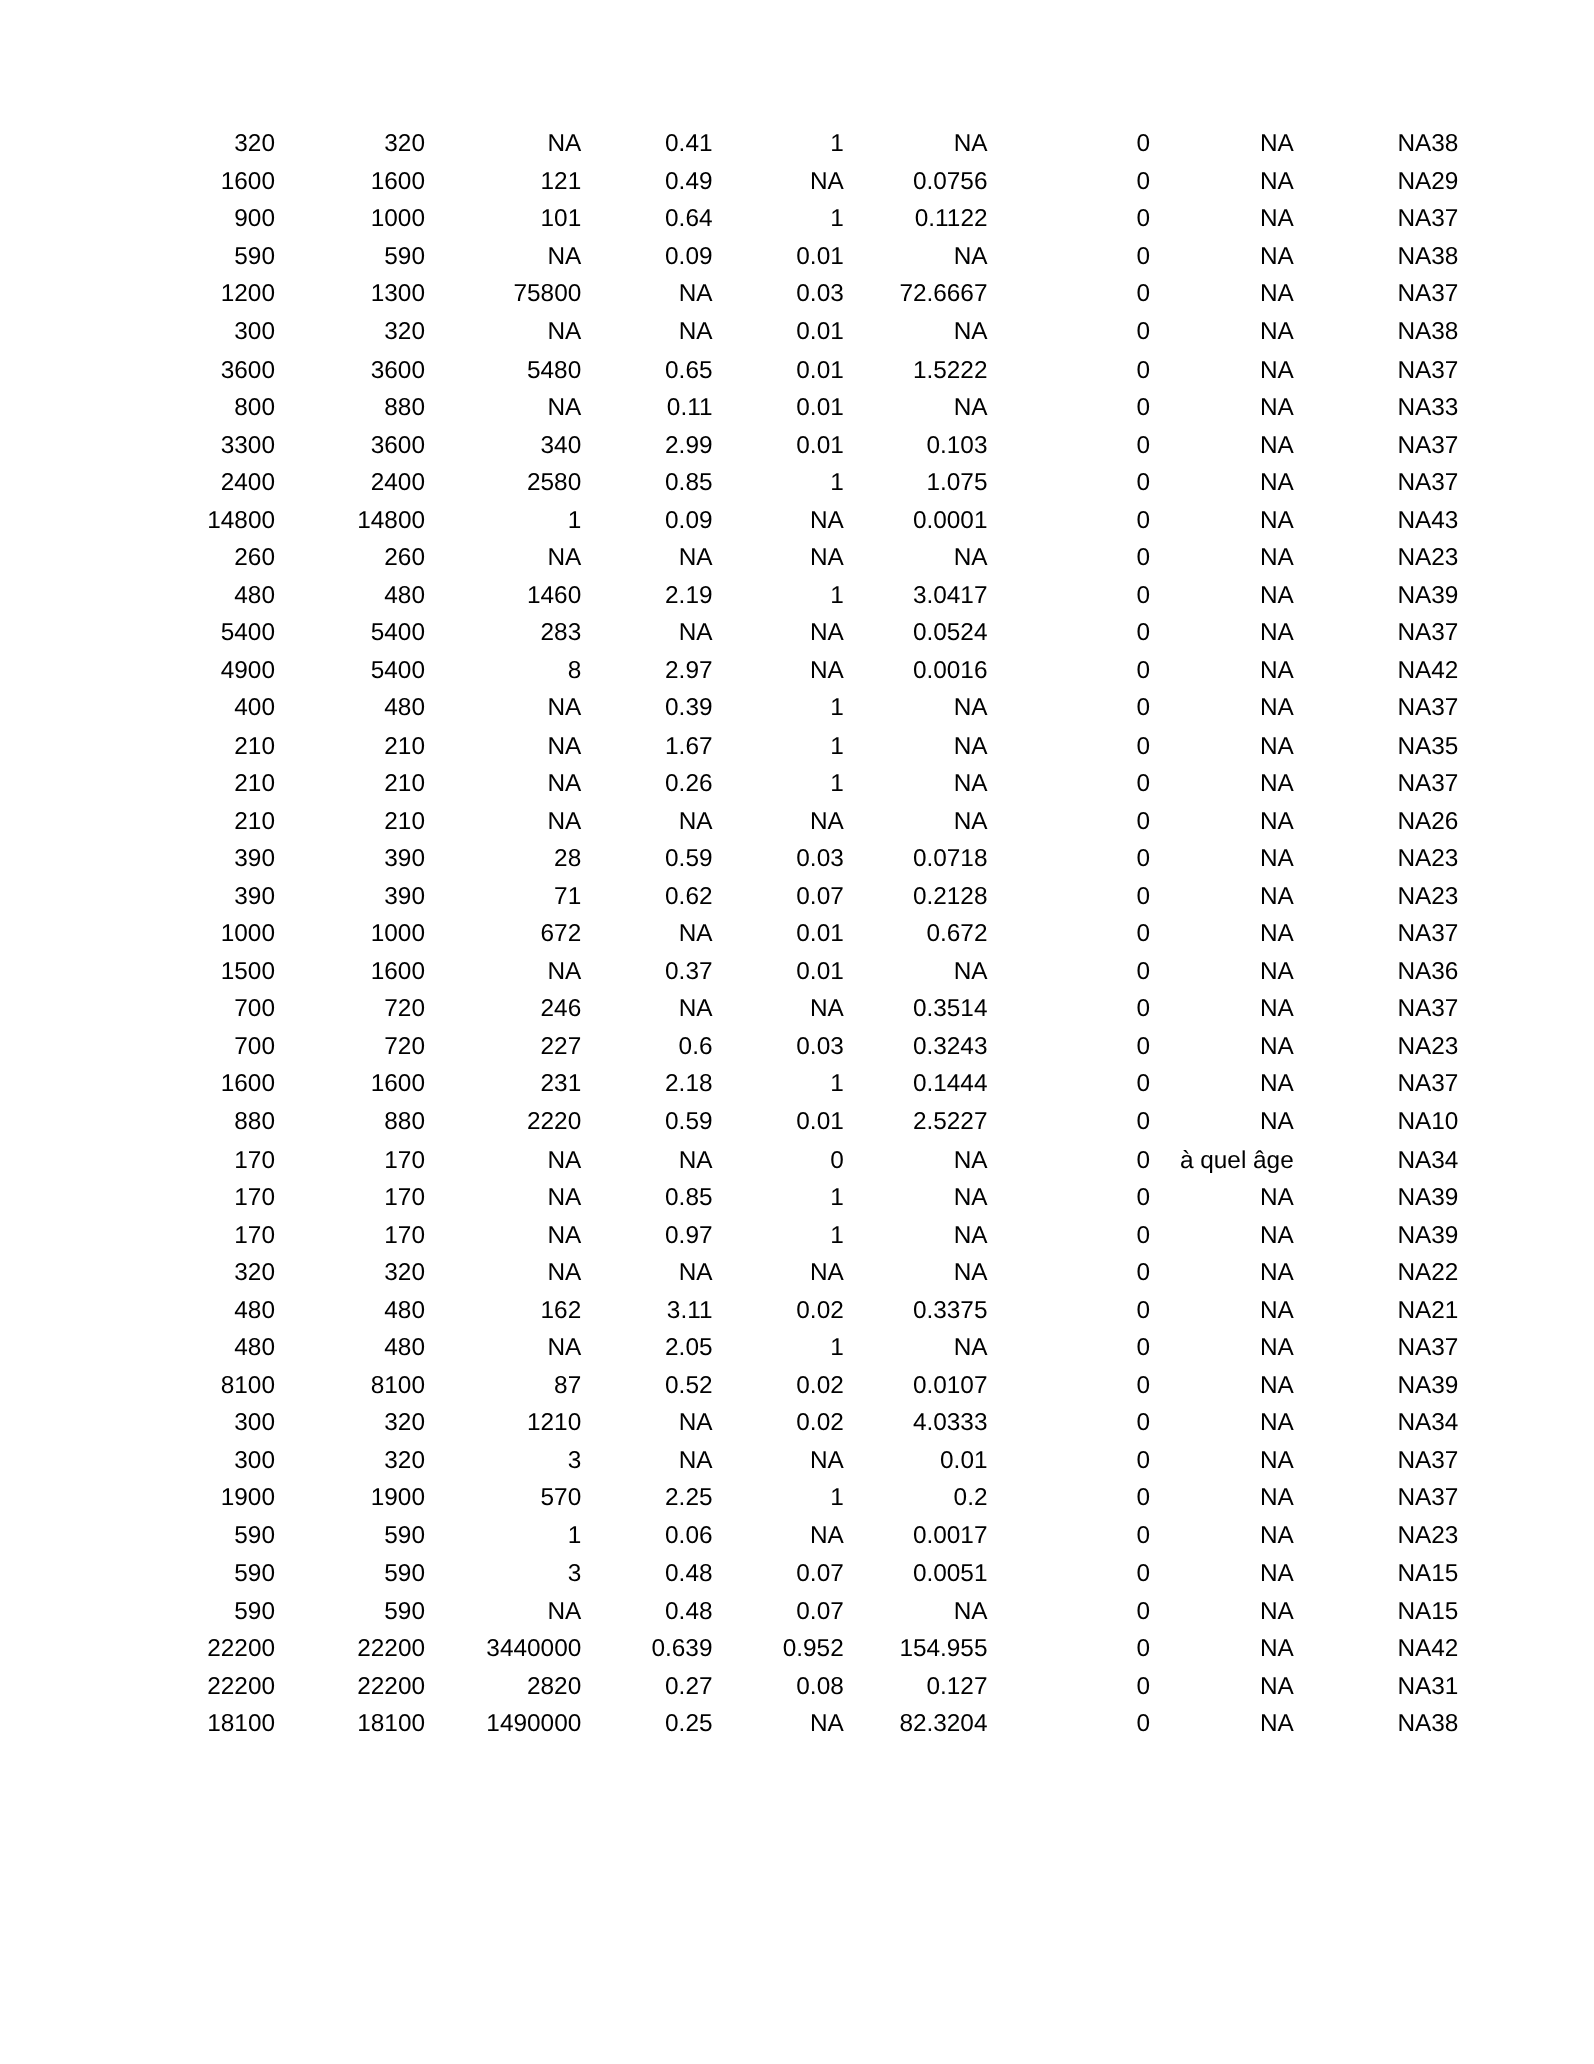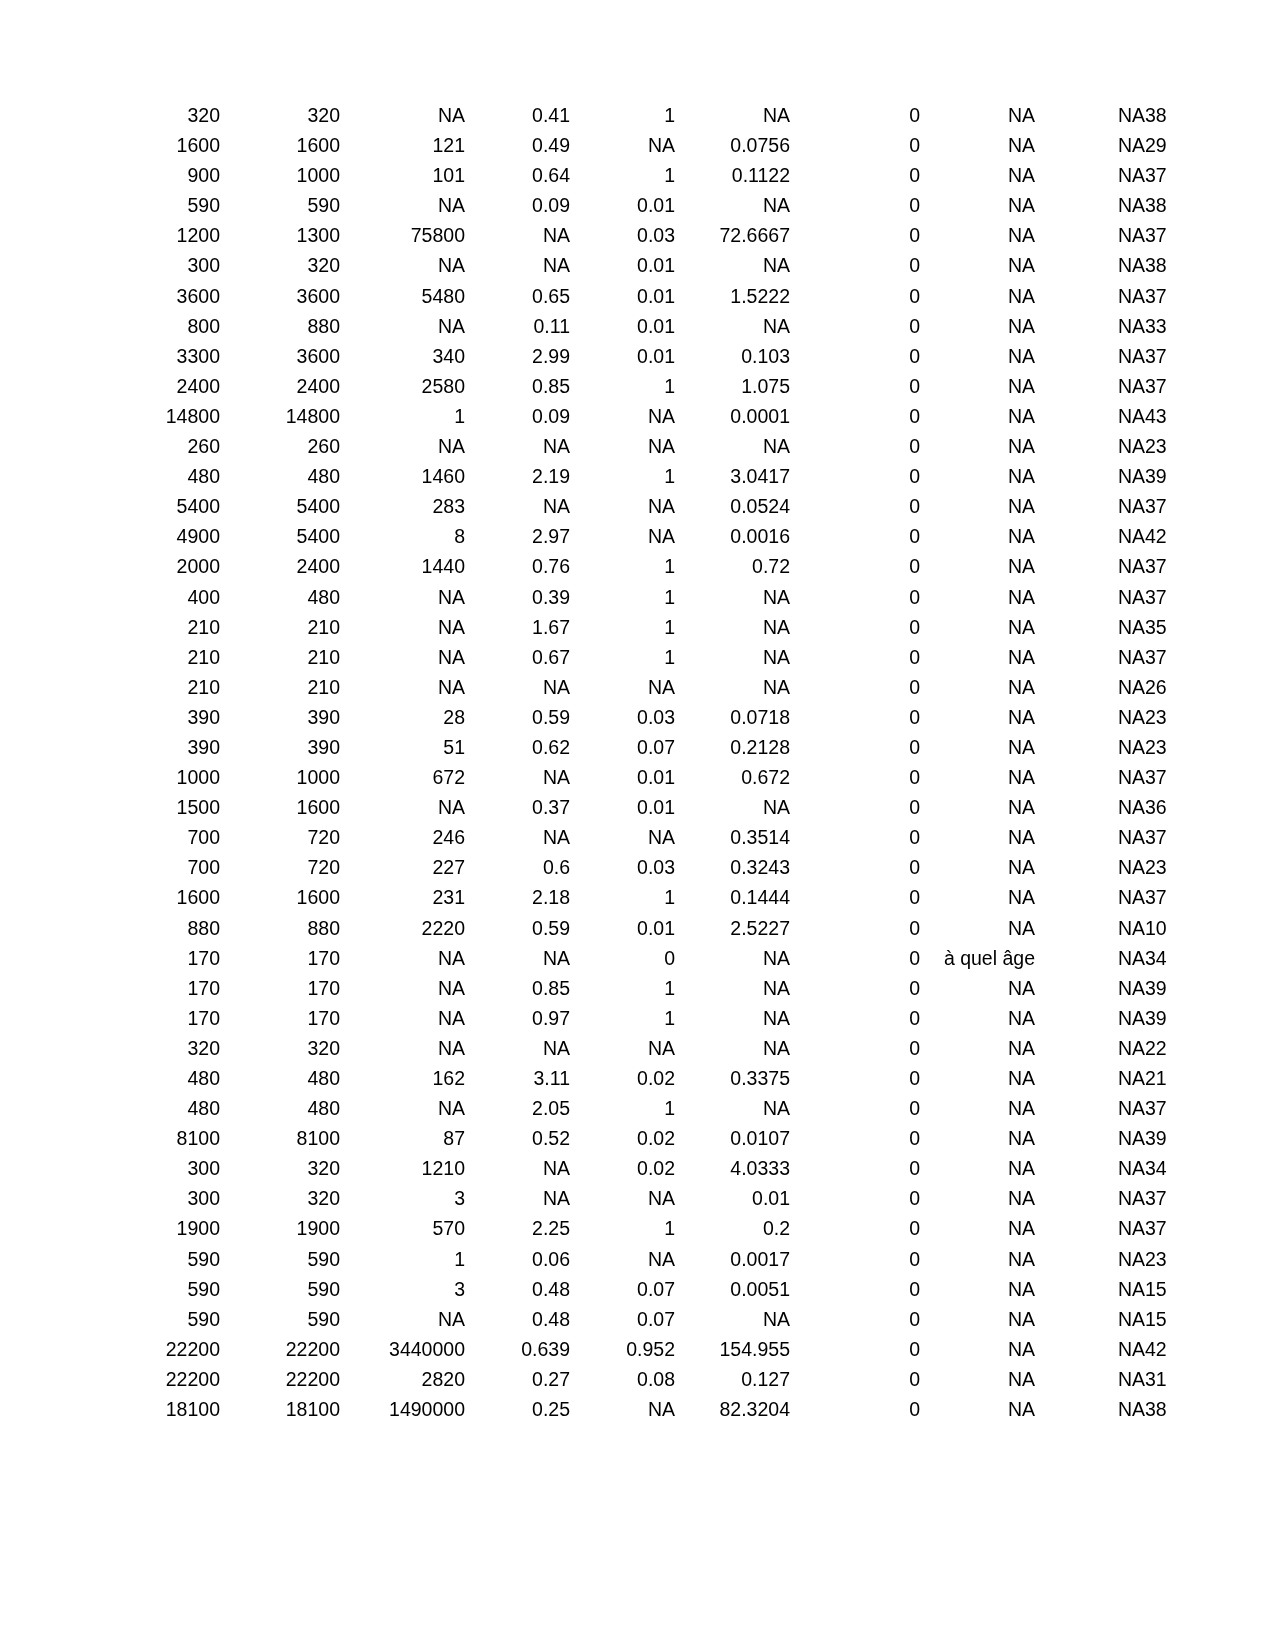--- a/index.html
+++ b/index.html
@@ -234,32 +234,20 @@
           <td class="c2">8</td>
           <td class="c3">2.97</td>
           <td class="c4 na-text">NA</td>
           <td class="c5">0.0016</td>
           <td class="c6">0</td>
           <td class="c7 na-text">NA</td>
           <td class="c8 na-text">NA</td>
           <td class="c9">42</td>
         </tr>
         <tr>
-          <td class="c0">2000</td>
-          <td class="c1">2400</td>
-          <td class="c2">1440</td>
-          <td class="c3">0.76</td>
-          <td class="c4">1</td>
-          <td class="c5">0.72</td>
-          <td class="c6">0</td>
-          <td class="c7 na-text">NA</td>
-          <td class="c8 na-text">NA</td>
-          <td class="c9">37</td>
-        </tr>
-        <tr>
           <td class="c0">400</td>
           <td class="c1">480</td>
           <td class="c2 na-text">NA</td>
           <td class="c3">0.39</td>
           <td class="c4">1</td>
           <td class="c5 na-text">NA</td>
           <td class="c6">0</td>
           <td class="c7 na-text">NA</td>
           <td class="c8 na-text">NA</td>
           <td class="c9">37</td>
@@ -273,21 +261,21 @@
           <td class="c5 na-text">NA</td>
           <td class="c6">0</td>
           <td class="c7 na-text">NA</td>
           <td class="c8 na-text">NA</td>
           <td class="c9">35</td>
         </tr>
         <tr>
           <td class="c0">210</td>
           <td class="c1">210</td>
           <td class="c2 na-text">NA</td>
-          <td class="c3">0.67</td>
+          <td class="c3">0.26</td>
           <td class="c4">1</td>
           <td class="c5 na-text">NA</td>
           <td class="c6">0</td>
           <td class="c7 na-text">NA</td>
           <td class="c8 na-text">NA</td>
           <td class="c9">37</td>
         </tr>
         <tr>
           <td class="c0">210</td>
           <td class="c1">210</td>
@@ -308,21 +296,21 @@
           <td class="c4">0.03</td>
           <td class="c5">0.0718</td>
           <td class="c6">0</td>
           <td class="c7 na-text">NA</td>
           <td class="c8 na-text">NA</td>
           <td class="c9">23</td>
         </tr>
         <tr>
           <td class="c0">390</td>
           <td class="c1">390</td>
-          <td class="c2">51</td>
+          <td class="c2">71</td>
           <td class="c3">0.62</td>
           <td class="c4">0.07</td>
           <td class="c5">0.2128</td>
           <td class="c6">0</td>
           <td class="c7 na-text">NA</td>
           <td class="c8 na-text">NA</td>
           <td class="c9">23</td>
         </tr>
         <tr>
           <td class="c0">1000</td>

